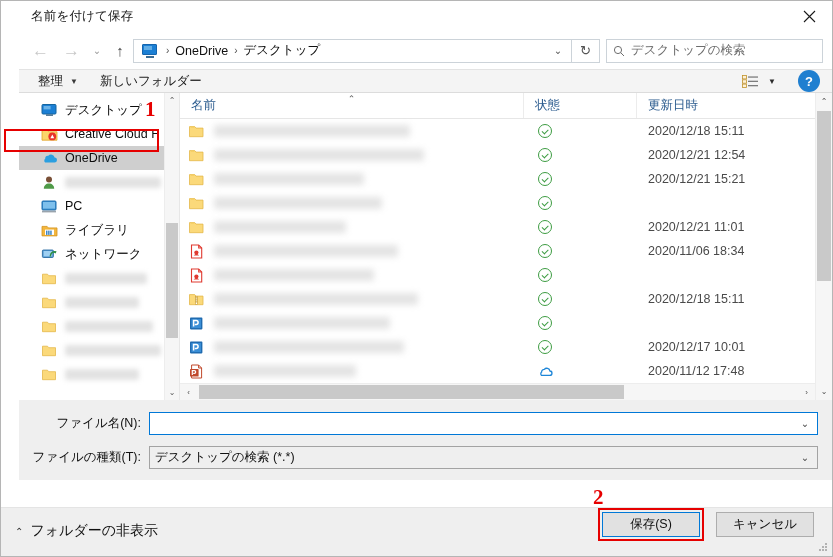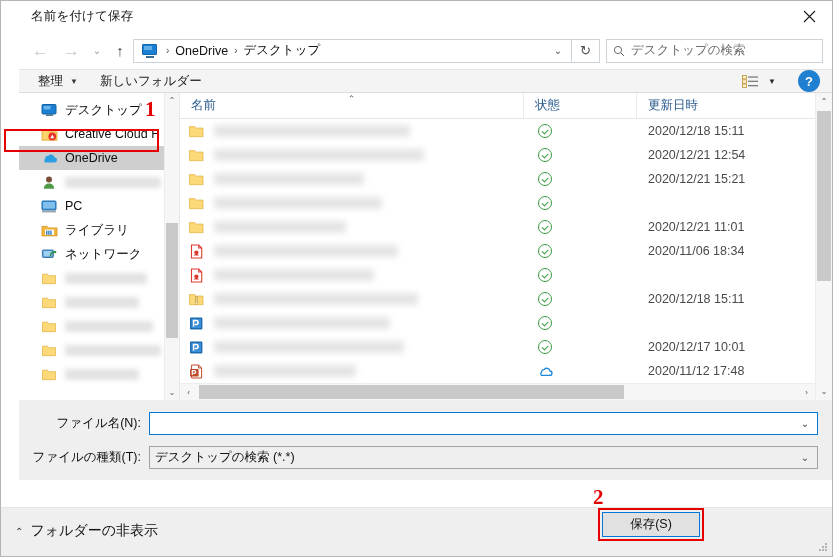--- a/index.html
+++ b/index.html
@@ -540,19 +540,20 @@
       <i style="left:6px;top:0;"></i>
         <i style="left:3px;top:3px;"></i>
         <i style="left:6px;top:3px;"></i>
       <i style="left:0;top:6px;"></i>
         <i style="left:3px;top:6px;"></i>
         <i style="left:6px;top:6px;"></i>
     </div>
   </div>
 
   <div class="btn save">保存(S)</div>
+  <div class="btn cancel">キャンセル</div>
 
   <div class="ann-box" style="left:3px;top:128px;width:155px;height:23px;"></div>
   <div class="ann-num" style="left:144px;top:98px;">1</div>
   <div class="ann-box" style="left:597px;top:507px;width:106px;height:33px;"></div>
   <div class="ann-num" style="left:592px;top:486px;">2</div>
 
 </div>
 
 </body></html>

